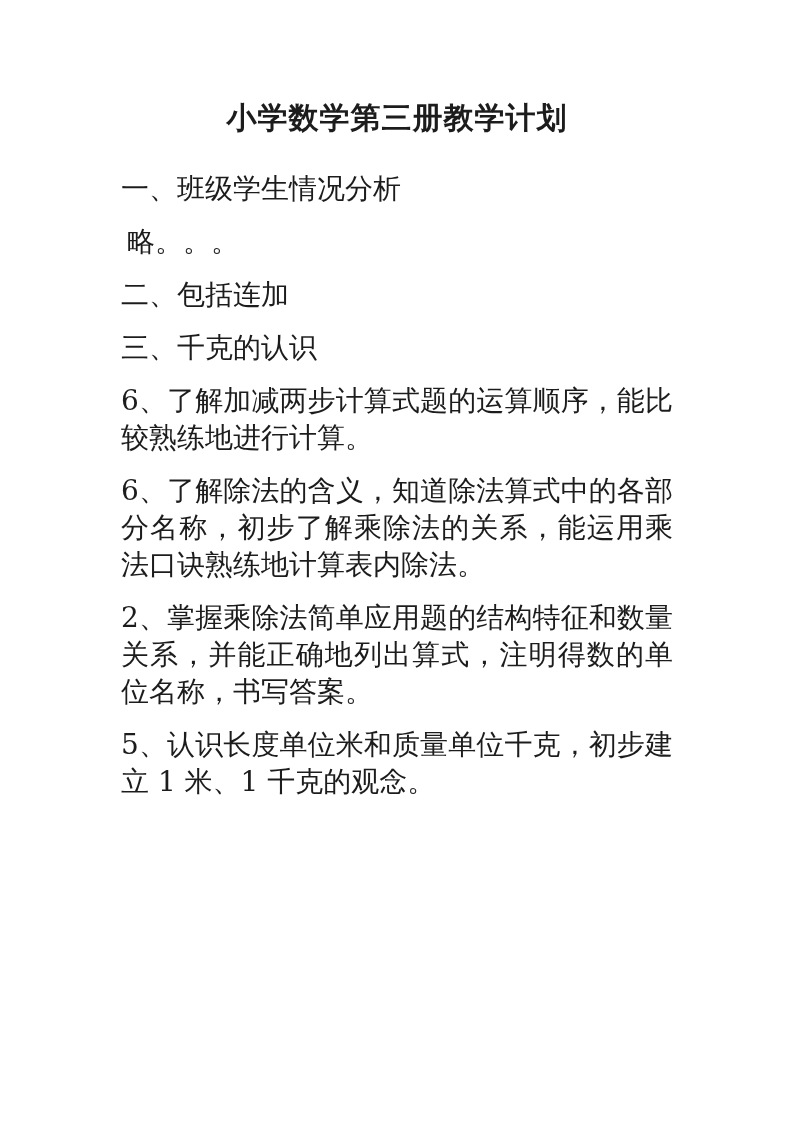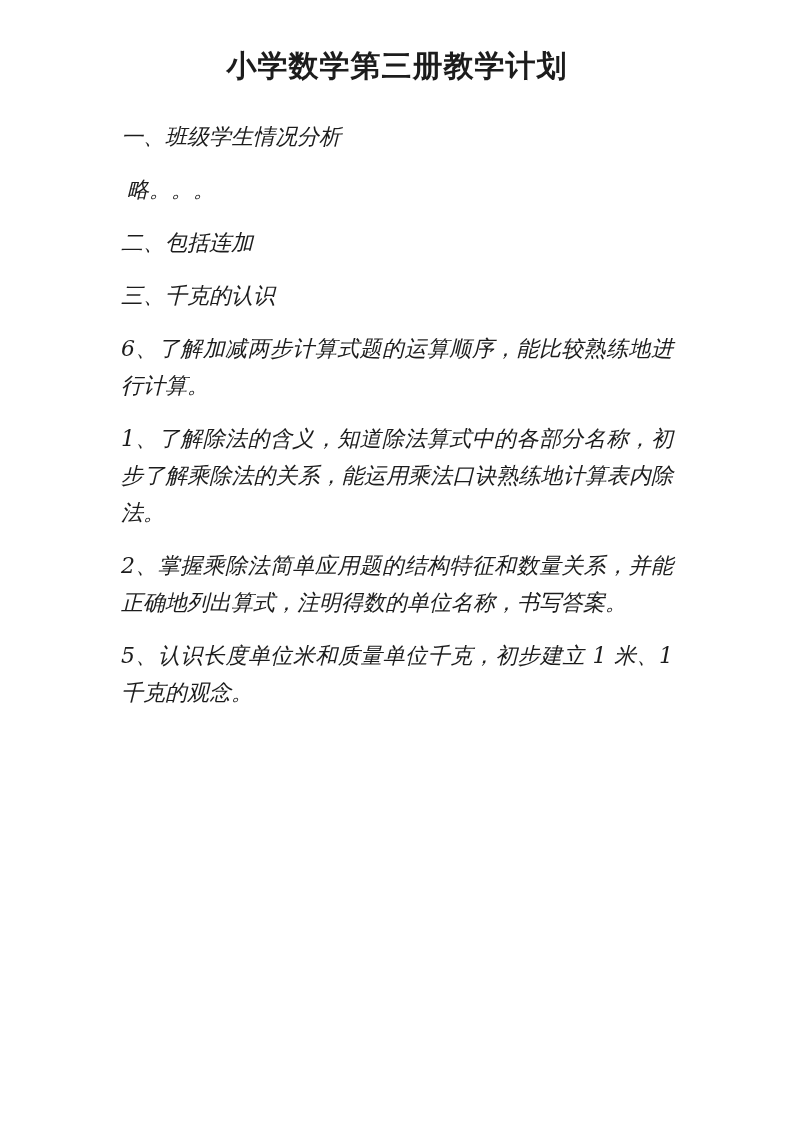--- a/index.html
+++ b/index.html
@@ -9,38 +9,37 @@
   }
   .page {
     position: relative;
     width: 793px;
     height: 1122px;
     background: #ffffff;
     overflow: hidden;
     font-family: "DejaVu Serif", "Liberation Serif", serif;
     color: #1c1c1c;
     box-sizing: border-box;
-    padding: 44px 120px 0 121px;
+    padding: 96px 120px 0 121px;
   }
   .doc-title {
     font-size: 30px;
     font-weight: bold;
     text-align: center;
     line-height: 44px;
     margin: 0 0 30px 0;
     letter-spacing: 1px;
   }
   .para {
-    font-size: 22px;
+    font-size: 28px;
     line-height: 37px;
     text-align: justify;
     text-justify: inter-ideograph;
     margin: 0 0 16px 0;
     word-break: break-all;
-    font-style: italic;
   }
   .para.brief {
     padding-left: 6px;
     text-align: left;
   }
 </style>
 </head>
 <body>
 
 <div class="page">
@@ -52,19 +51,19 @@
   <p class="para brief">略。。。</p>
 
   <p class="para">二、包括连加</p>
 
 
   <p class="para">三、千克的认识</p>
 
   <p class="para">6、了解加减两步计算式题的运算顺序，能比较熟练地进行计算。</p>
 
 
-  <p class="para">1、了解除法的含义，知道除法算式中的各部分名称，初步了解乘除法的关系，能运用乘法口诀熟练地计算表内除法。</p>
+  <p class="para">6、了解除法的含义，知道除法算式中的各部分名称，初步了解乘除法的关系，能运用乘法口诀熟练地计算表内除法。</p>
 
   <p class="para">2、掌握乘除法简单应用题的结构特征和数量关系，并能正确地列出算式，注明得数的单位名称，书写答案。</p>
 
   <p class="para">5、认识长度单位米和质量单位千克，初步建立 1 米、1 千克的观念。</p>
 
 </div>
 
 </body></html>

